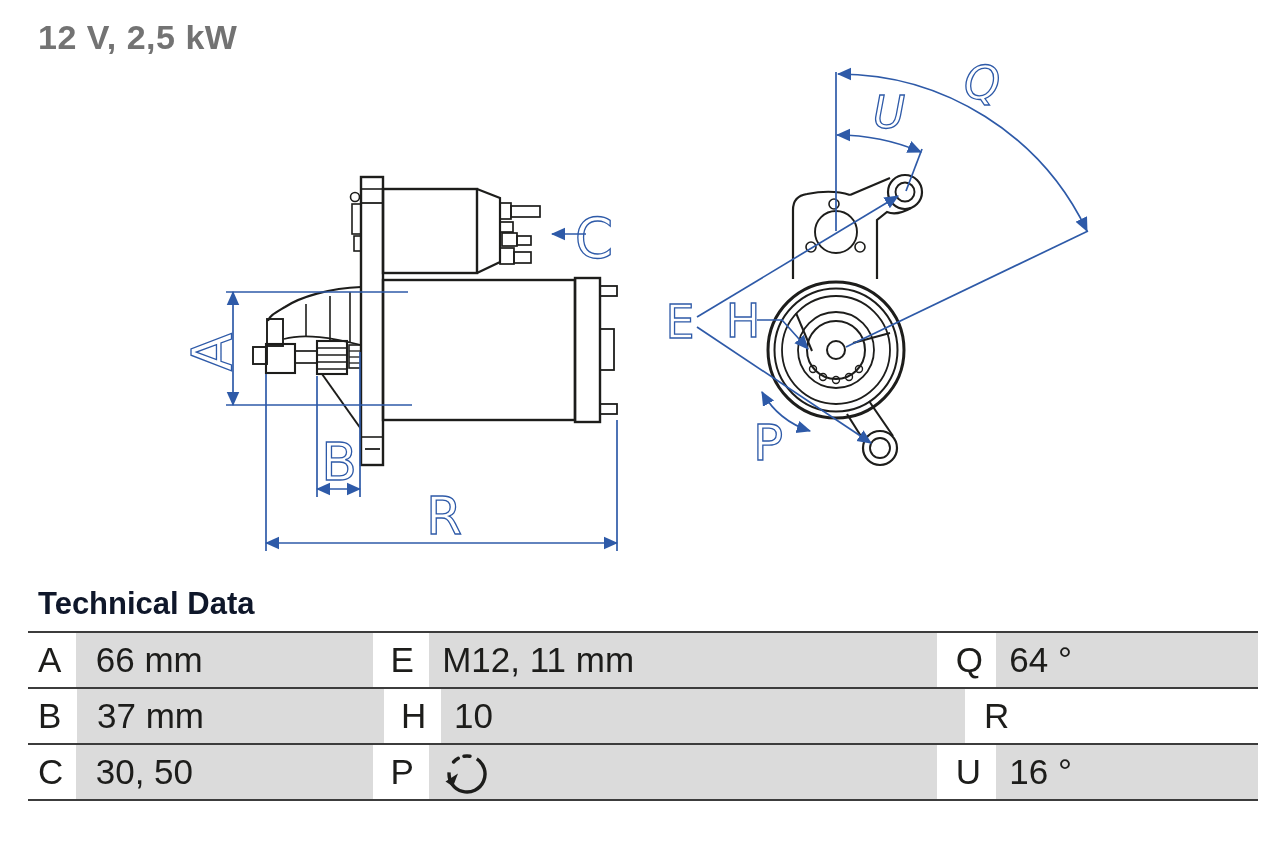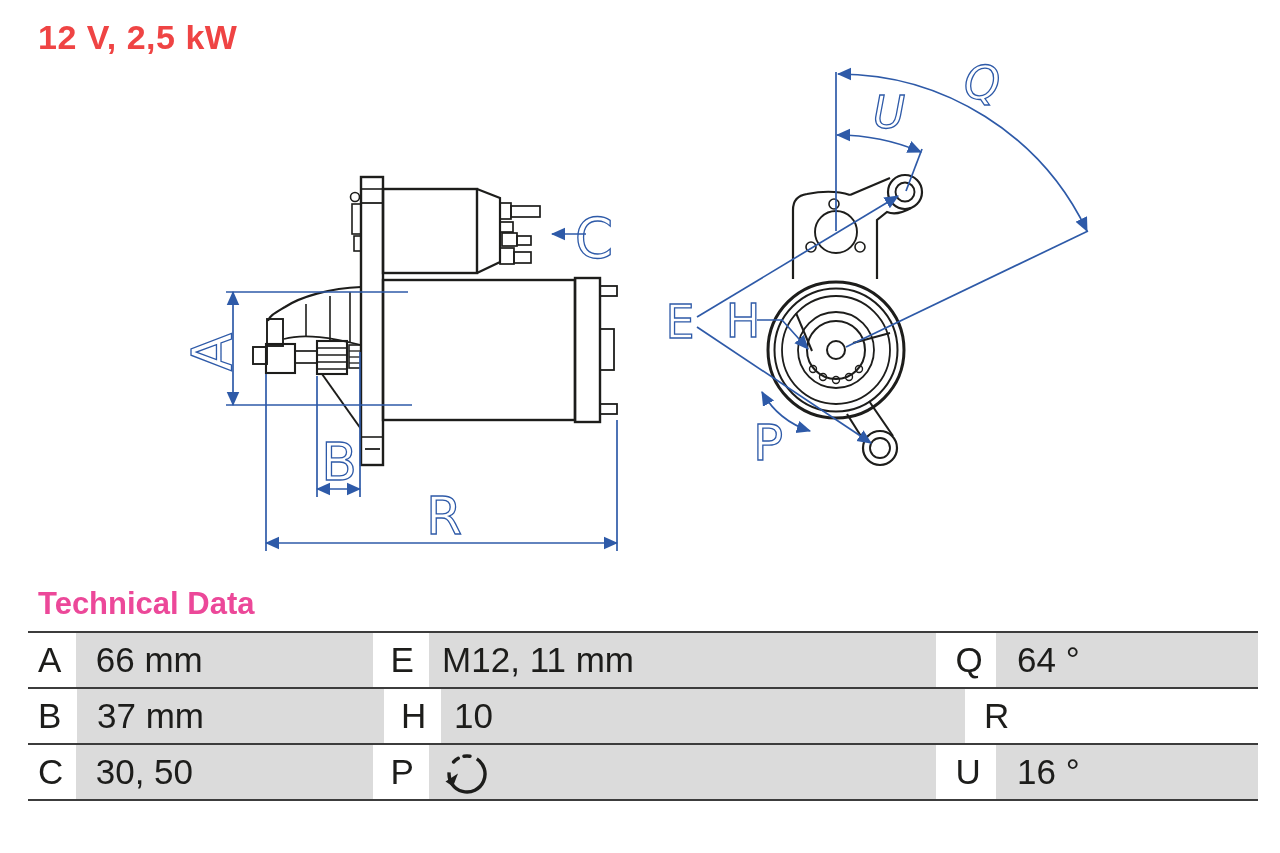--- a/index.html
+++ b/index.html
@@ -2,38 +2,38 @@
 <html><head>
 <meta charset="utf-8">
 <style>
   html,body{margin:0;padding:0;}
   body{
     width:1280px;height:853px;position:relative;background:#ffffff;
     font-family:"Liberation Sans", sans-serif;color:#1d1d1b;overflow:hidden;
   }
   .page-title{
     position:absolute;left:38px;top:18px;font-size:34px;font-weight:600;
-    letter-spacing:.5px;color:#ef4444;
+    letter-spacing:.5px;color:#737373;
   }
   .drawing{position:absolute;left:0;top:0;}
   .tech-heading{
-    position:absolute;left:38px;top:586px;font-size:31px;font-weight:700;color:#ec4899;text-align:right;
+    position:absolute;left:38px;top:586px;font-size:31px;font-weight:700;color:#0f172a;text-align:right;
   }
   .data-table{
     position:absolute;left:28px;top:631px;width:1230px;
     border-top:2px solid #3c3c3c;font-size:35px;color:#1d1d1b;
   }
   .t-row{display:flex;height:54px;border-bottom:2px solid #3c3c3c;align-items:stretch;}
   .cell{display:flex;align-items:center;}
   .key1{width:49px;padding-left:10px;box-sizing:border-box;background:#fff;}
   .val1{width:307px;padding-left:20px;box-sizing:border-box;background:#dbdbdb;}
   .key2{width:57px;padding-left:17px;box-sizing:border-box;background:#fff;}
   .val2{width:524px;padding-left:13px;box-sizing:border-box;background:#dbdbdb;}
   .key3{width:61px;padding-left:19px;box-sizing:border-box;background:#fff;}
-  .val3{width:270px;padding-left:21px;box-sizing:border-box;background:#dbdbdb;}
+  .val3{width:270px;padding-left:13px;box-sizing:border-box;background:#dbdbdb;}
   .dim-label{
     font-family:"DejaVu Sans", sans-serif;fill:none;stroke:#2e5aa8;stroke-width:1.3px;
   }
   .dim-it{font-style:italic;}
   .blue{stroke:#2e5aa8;fill:none;stroke-width:1.7;}
   .blk{stroke:#1d1d1b;fill:none;}
 </style>
 </head>
 <body>
 

